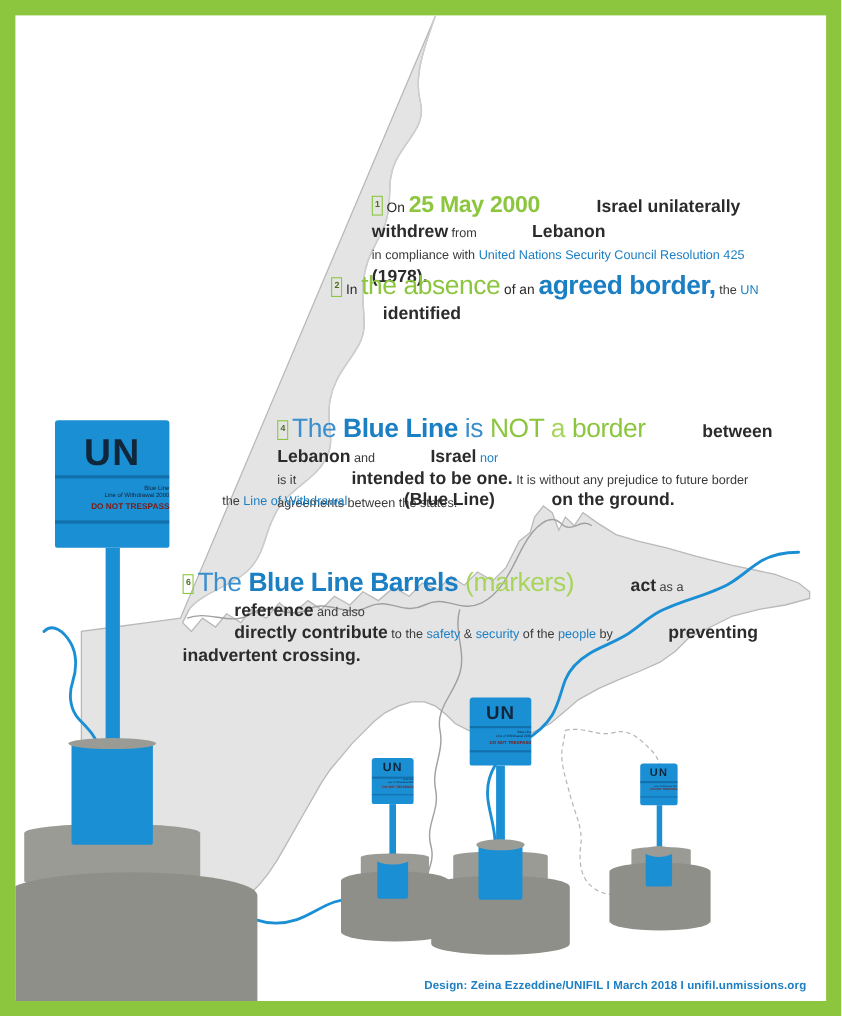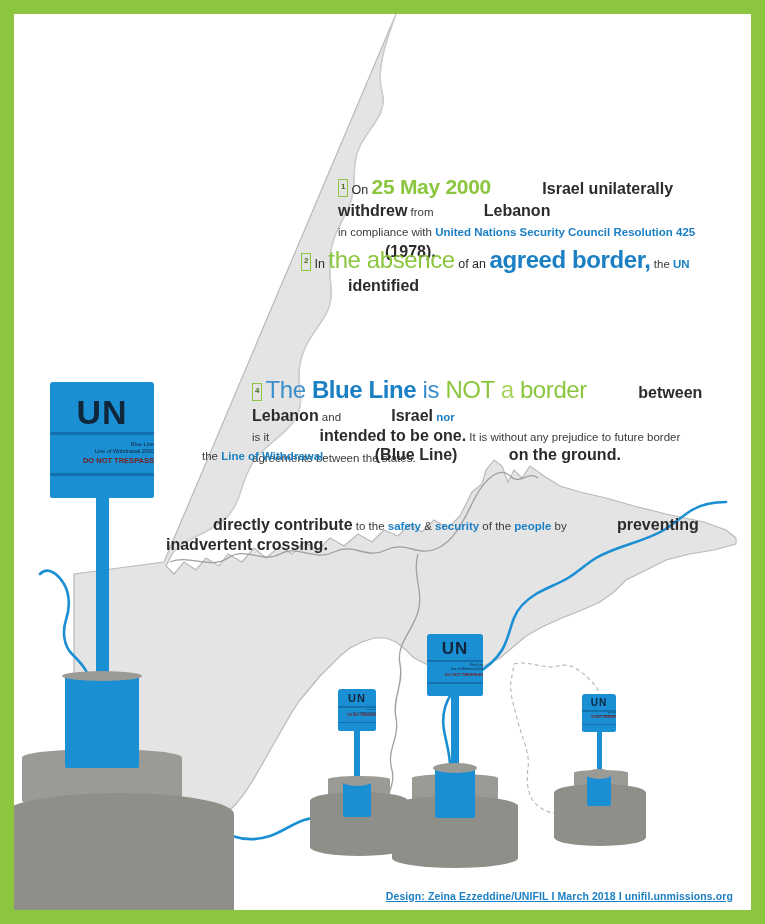--- a/index.html
+++ b/index.html
@@ -72,21 +72,21 @@
     vertical-align:middle;
     position:relative;
     top:-2px;
     min-width:9px;
     text-align:center;
   }
 
   
   .sm       { font-size:16px; font-weight:700; color:#2b2b2b;padding-left:47px; }
   .sm-reg   { font-size:11.5px; font-weight:400; color:#3a3a3a; }
-  .sm-blue  { font-size:11.5px; font-weight:700; color:#1b7fc4; }
+  .sm-blue  { font-size:11.5px; font-weight:400; color:#1b7fc4; }
 
   .md-green { font-size:21px; font-weight:700; color:#8cc63f; letter-spacing:-0.3px;}
   .md-dark  { font-size:12.5px; font-weight:400; color:#2b2b2b; }
 
   .lg-green { font-size:24px; font-weight:400; color:#8cc63f; letter-spacing:-0.4px;}
   .lg-green-l{font-size:24px; font-weight:400; color:#a8d45c; letter-spacing:-0.4px;}
   .lg-blue  { font-size:24px; font-weight:700; color:#1b7fc4; letter-spacing:-0.4px;}
   .lg-blue-l{ font-size:24px; font-weight:400; color:#3b8fcd; letter-spacing:-0.4px;}
 
   .b3-green { font-size:19px; font-weight:400; color:#a8d45c; letter-spacing:-0.2px;}
@@ -147,21 +147,20 @@
 
   
   #footer{
     position:absolute;
     bottom:8px; right:18px;
     font-size:10.5px;
     font-weight:700;
     color:#1b7fc4;
     z-index:7;
     letter-spacing:0.1px;
-    text-decoration:underline;
   }
 </style>
 </head>
 <body>
 
 <div id="poster">
  <div id="canvas">
 
   <svg id="map-layer" viewBox="0 0 737 896" preserveAspectRatio="none">
 
@@ -286,20 +285,21 @@
         <span class="line"><span class="num">2</span><span class="md-dark">In </span><span class="lg-green">the absence</span><span class="md-dark"> of an </span><span class="lg-blue">agreed border,</span><span class="sm-reg"> the </span><span class="sm-blue">UN</span><span class="sm"> identified</span></span>
       </div>
   <div class="block" style="left:238px; top:361px; width:478px;">
         <span class="line"><span class="num">4</span><span class="lg-blue-l">The </span><span class="lg-blue">Blue Line</span><span class="lg-blue-l"> is </span><span class="lg-green">NOT</span><span class="lg-green-l"> a </span><span class="lg-green">border</span><span class="sm"> between Lebanon</span><span class="sm-reg"> and </span><span class="sm">Israel</span><span class="sm-blue"> nor</span></span>
         <span class="line"><span class="sm-reg">is it </span><span class="sm">intended to be one.</span><span class="sm-reg"> It is without any prejudice to future border agreements between the states.</span></span>
       </div>
   <div class="block" style="left:188px; top:431px; width:528px;">
         <span class="line"><span class="sm-reg">the </span><span class="sm-blue">Line of Withdrawal</span><span class="sm"> (Blue Line)</span><span class="sm"> on the ground.</span></span>
       </div>
   <div class="block" style="left:152px; top:501px; width:564px;">
+        <span class="line"><span class="num">6</span><span class="lg-blue-l">The </span><span class="lg-blue">Blue Line Barrels</span><span class="lg-green-l"> (markers)</span><span class="sm"> act</span><span class="sm-reg"> as a </span><span class="sm">reference</span><span class="sm-reg"> and also</span></span>
         <span class="line"><span class="sm">directly contribute</span><span class="sm-reg"> to the </span><span class="sm-blue">safety</span><span class="sm-reg"> &amp; </span><span class="sm-blue">security</span><span class="sm-reg"> of the </span><span class="sm-blue">people</span><span class="sm-reg"> by </span><span class="sm">preventing inadvertent crossing.</span></span>
       </div>
 
   <div class="pedestal" style="left:-10px; top:735px; width:230px;">
     <div class="tier" style="width:160px; height:60px; margin-left:18px;"></div>
     <div class="tier dark" style="width:230px; height:150px; margin-top:-16px;"></div>
   </div>
   <div class="barrel" style="left:36px; top:368px; width:104px;">
     <div class="drum" style="width:104px; height:116px; padding-top:10px;">
       <div class="un" style="font-size:34px; line-height:40px;">UN</div>

